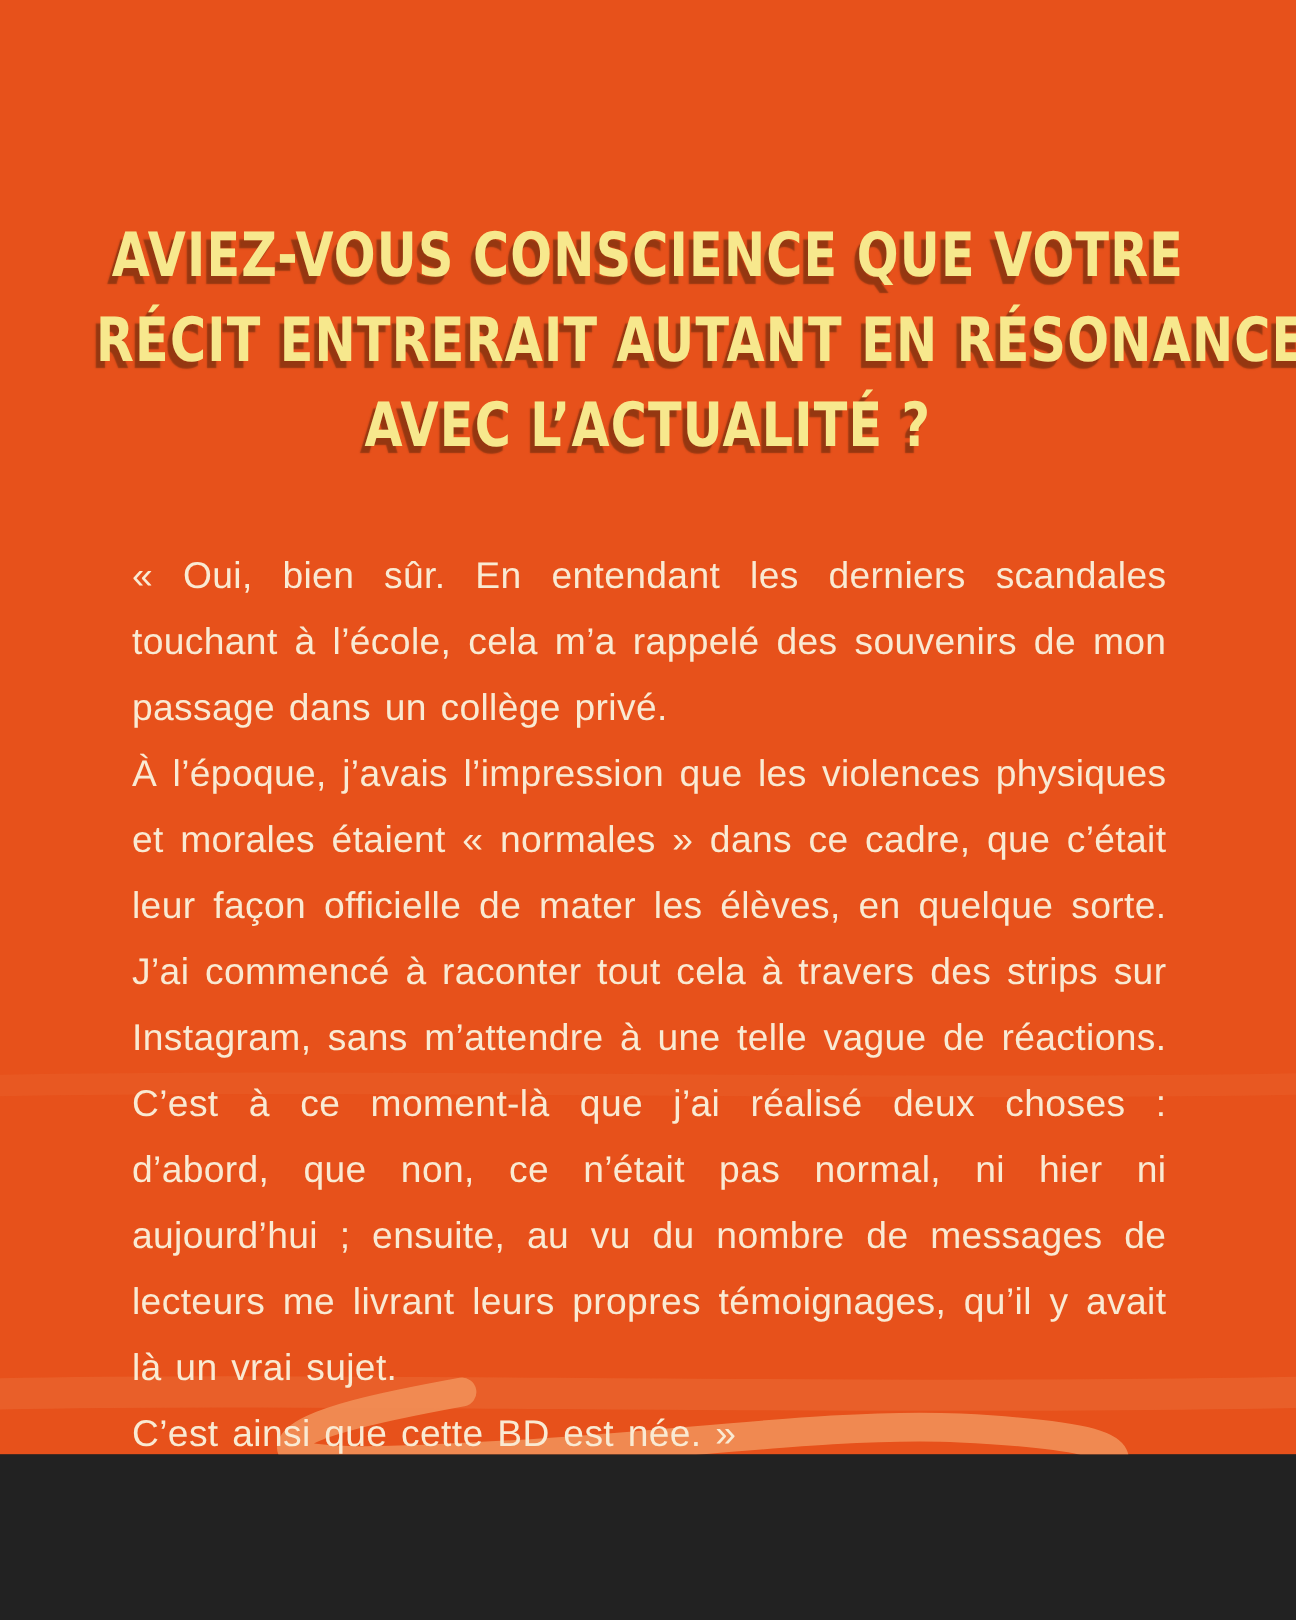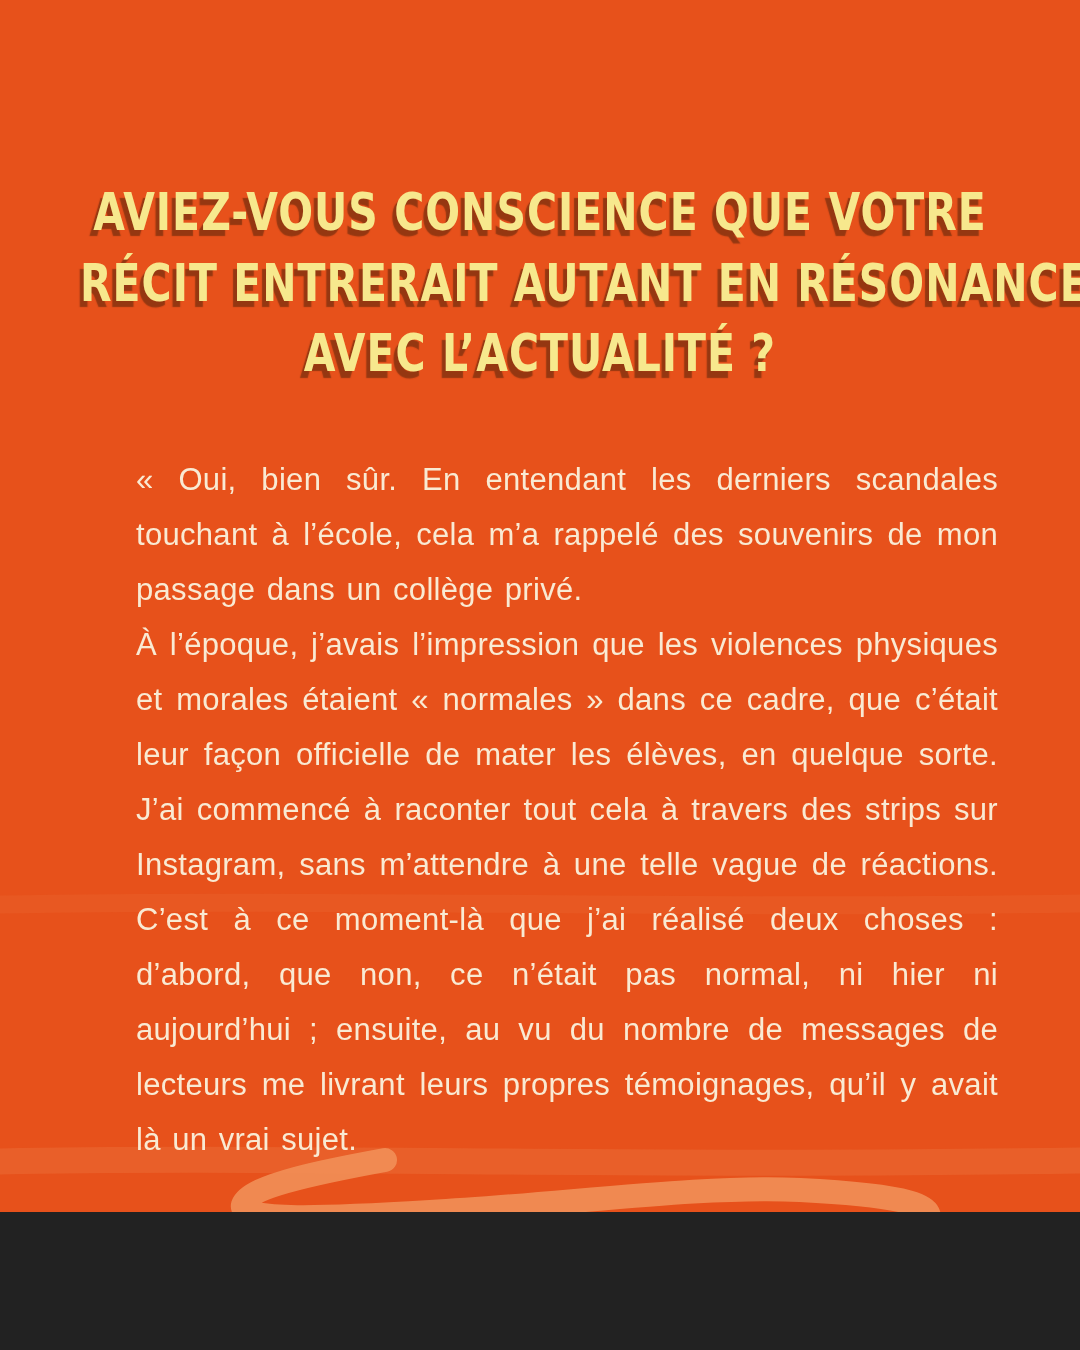--- a/index.html
+++ b/index.html
@@ -49,21 +49,20 @@
     position: absolute;
     top: 452px;
     left: 110px;
     width: 862px;
     color: #F9EAD3;
     font-size: 31px;
     line-height: 55px;
     letter-spacing: 0.3px;
     word-spacing: 2.5px;
     text-align: justify;
-    margin-left: 26px;
   }
   .quote-body p {
     margin: 0;
     padding: 0;
   }
 </style>
 </head>
 <body>
 
 <div class="canvas">
@@ -93,15 +92,16 @@
 
   <h1 class="headline">
     <span class="hl-line">AVIEZ-VOUS CONSCIENCE QUE VOTRE</span>
     <span class="hl-line">RÉCIT ENTRERAIT AUTANT EN RÉSONANCE</span>
     <span class="hl-line">AVEC L’ACTUALITÉ ?</span>
   </h1>
 
   <main class="quote-body">
     <p>« Oui, bien sûr. En entendant les derniers scandales touchant à l’école, cela m’a rappelé des souvenirs de mon passage dans un collège privé.</p>
     <p>À l’époque, j’avais l’impression que les violences physiques et morales étaient « normales » dans ce cadre, que c’était leur façon officielle de mater les élèves, en quelque sorte. J’ai commencé à raconter tout cela à travers des strips sur Instagram, sans m’attendre à une telle vague de réactions. C’est à ce moment-là que j’ai réalisé deux choses : d’abord, que non, ce n’était pas normal, ni hier ni aujourd’hui ; ensuite, au vu du nombre de messages de lecteurs me livrant leurs propres témoignages, qu’il y avait là un vrai sujet.</p>
+    <p>C’est ainsi que cette BD est née. »</p>
   </main>
 
 </div>
 
 </body></html>

